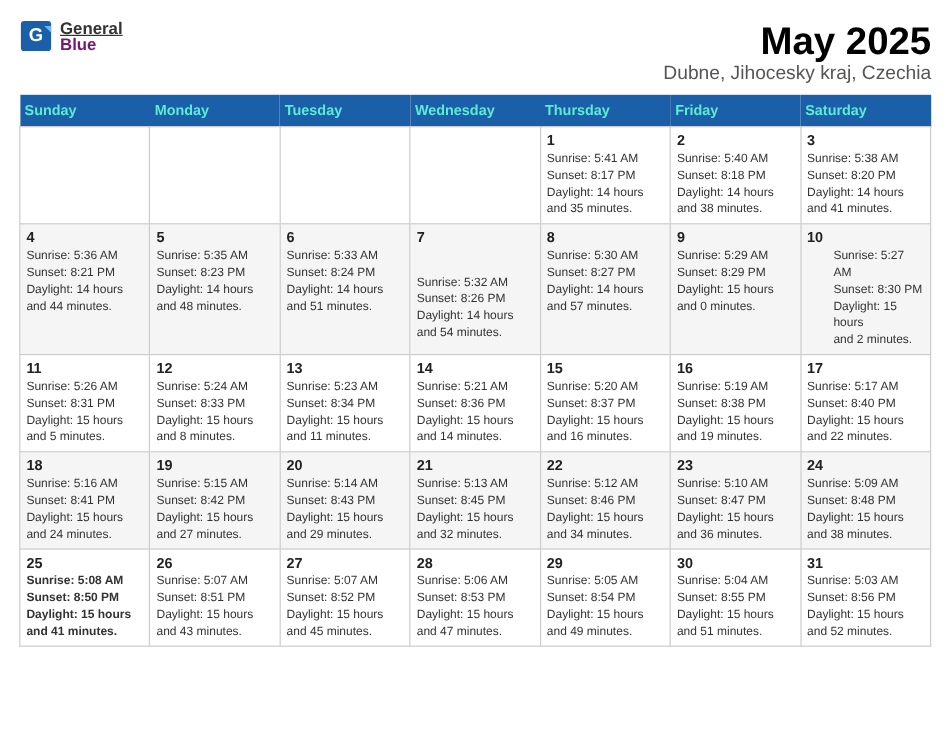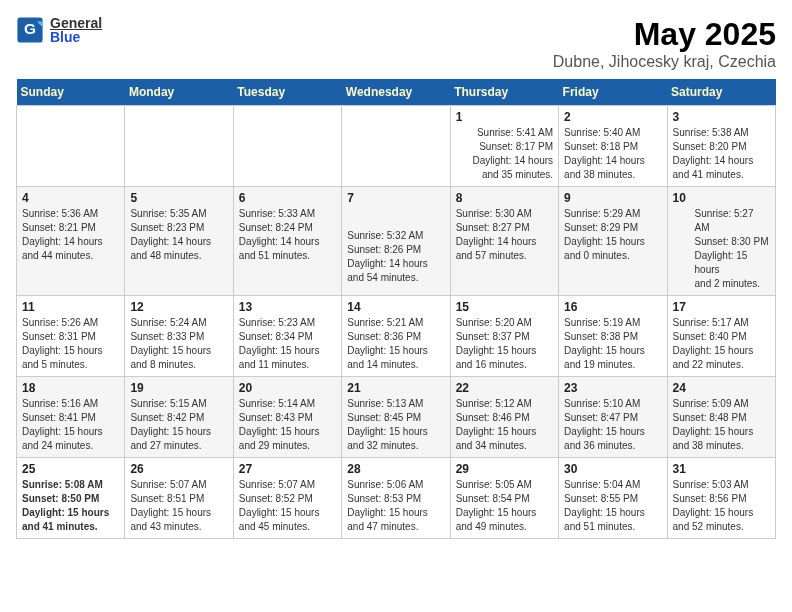--- a/index.html
+++ b/index.html
@@ -23,21 +23,21 @@
     }
     .logo-general {
       font-size: 14px;
       font-weight: bold;
       color: #333;
       text-decoration: underline;
     }
     .logo-blue {
       font-size: 14px;
       font-weight: bold;
-      color: #1d4ed8;
+      color: #701a75;
     }
     .logo-icon {
       width: 28px;
       height: 28px;
     }
     .top-section {
       display: flex;
       justify-content: space-between;
       align-items: flex-start;
       margin-bottom: 8px;
@@ -54,21 +54,21 @@
       font-size: 16px;
       color: #555;
     }
     table {
       width: 100%;
       border-collapse: collapse;
       font-size: 11px;
     }
     thead tr th {
       background-color: #1a5fa8;
-      color: #fef9c3;
+      color: #5eead4;
       padding: 6px 4px;
       text-align: left;
       font-size: 12px;
       font-weight: bold;
     }
     tbody tr td {
       border: 1px solid #ccc;
       padding: 4px 5px;
       vertical-align: top;
       width: calc(100% / 7);
@@ -130,21 +130,21 @@
       </tr>
   </thead>
   <tbody>
   <tr>
         <td class="empty-cell"></td>
         <td class="empty-cell"></td>
         <td class="empty-cell"></td>
         <td class="empty-cell"></td>
         <td>
           <div class="day-number">1</div>
-          <div class="day-info" style="white-space: pre-line; text-align: right;">Sunrise: 5:41 AM
+          <div class="day-info" style="white-space: pre-line;">Sunrise: 5:41 AM
 Sunset: 8:17 PM
 Daylight: 14 hours
 and 35 minutes.</div>
         </td>
         <td>
           <div class="day-number">2</div>
           <div class="day-info" style="white-space: pre-line;">Sunrise: 5:40 AM
 Sunset: 8:18 PM
 Daylight: 14 hours
 and 38 minutes.</div>

